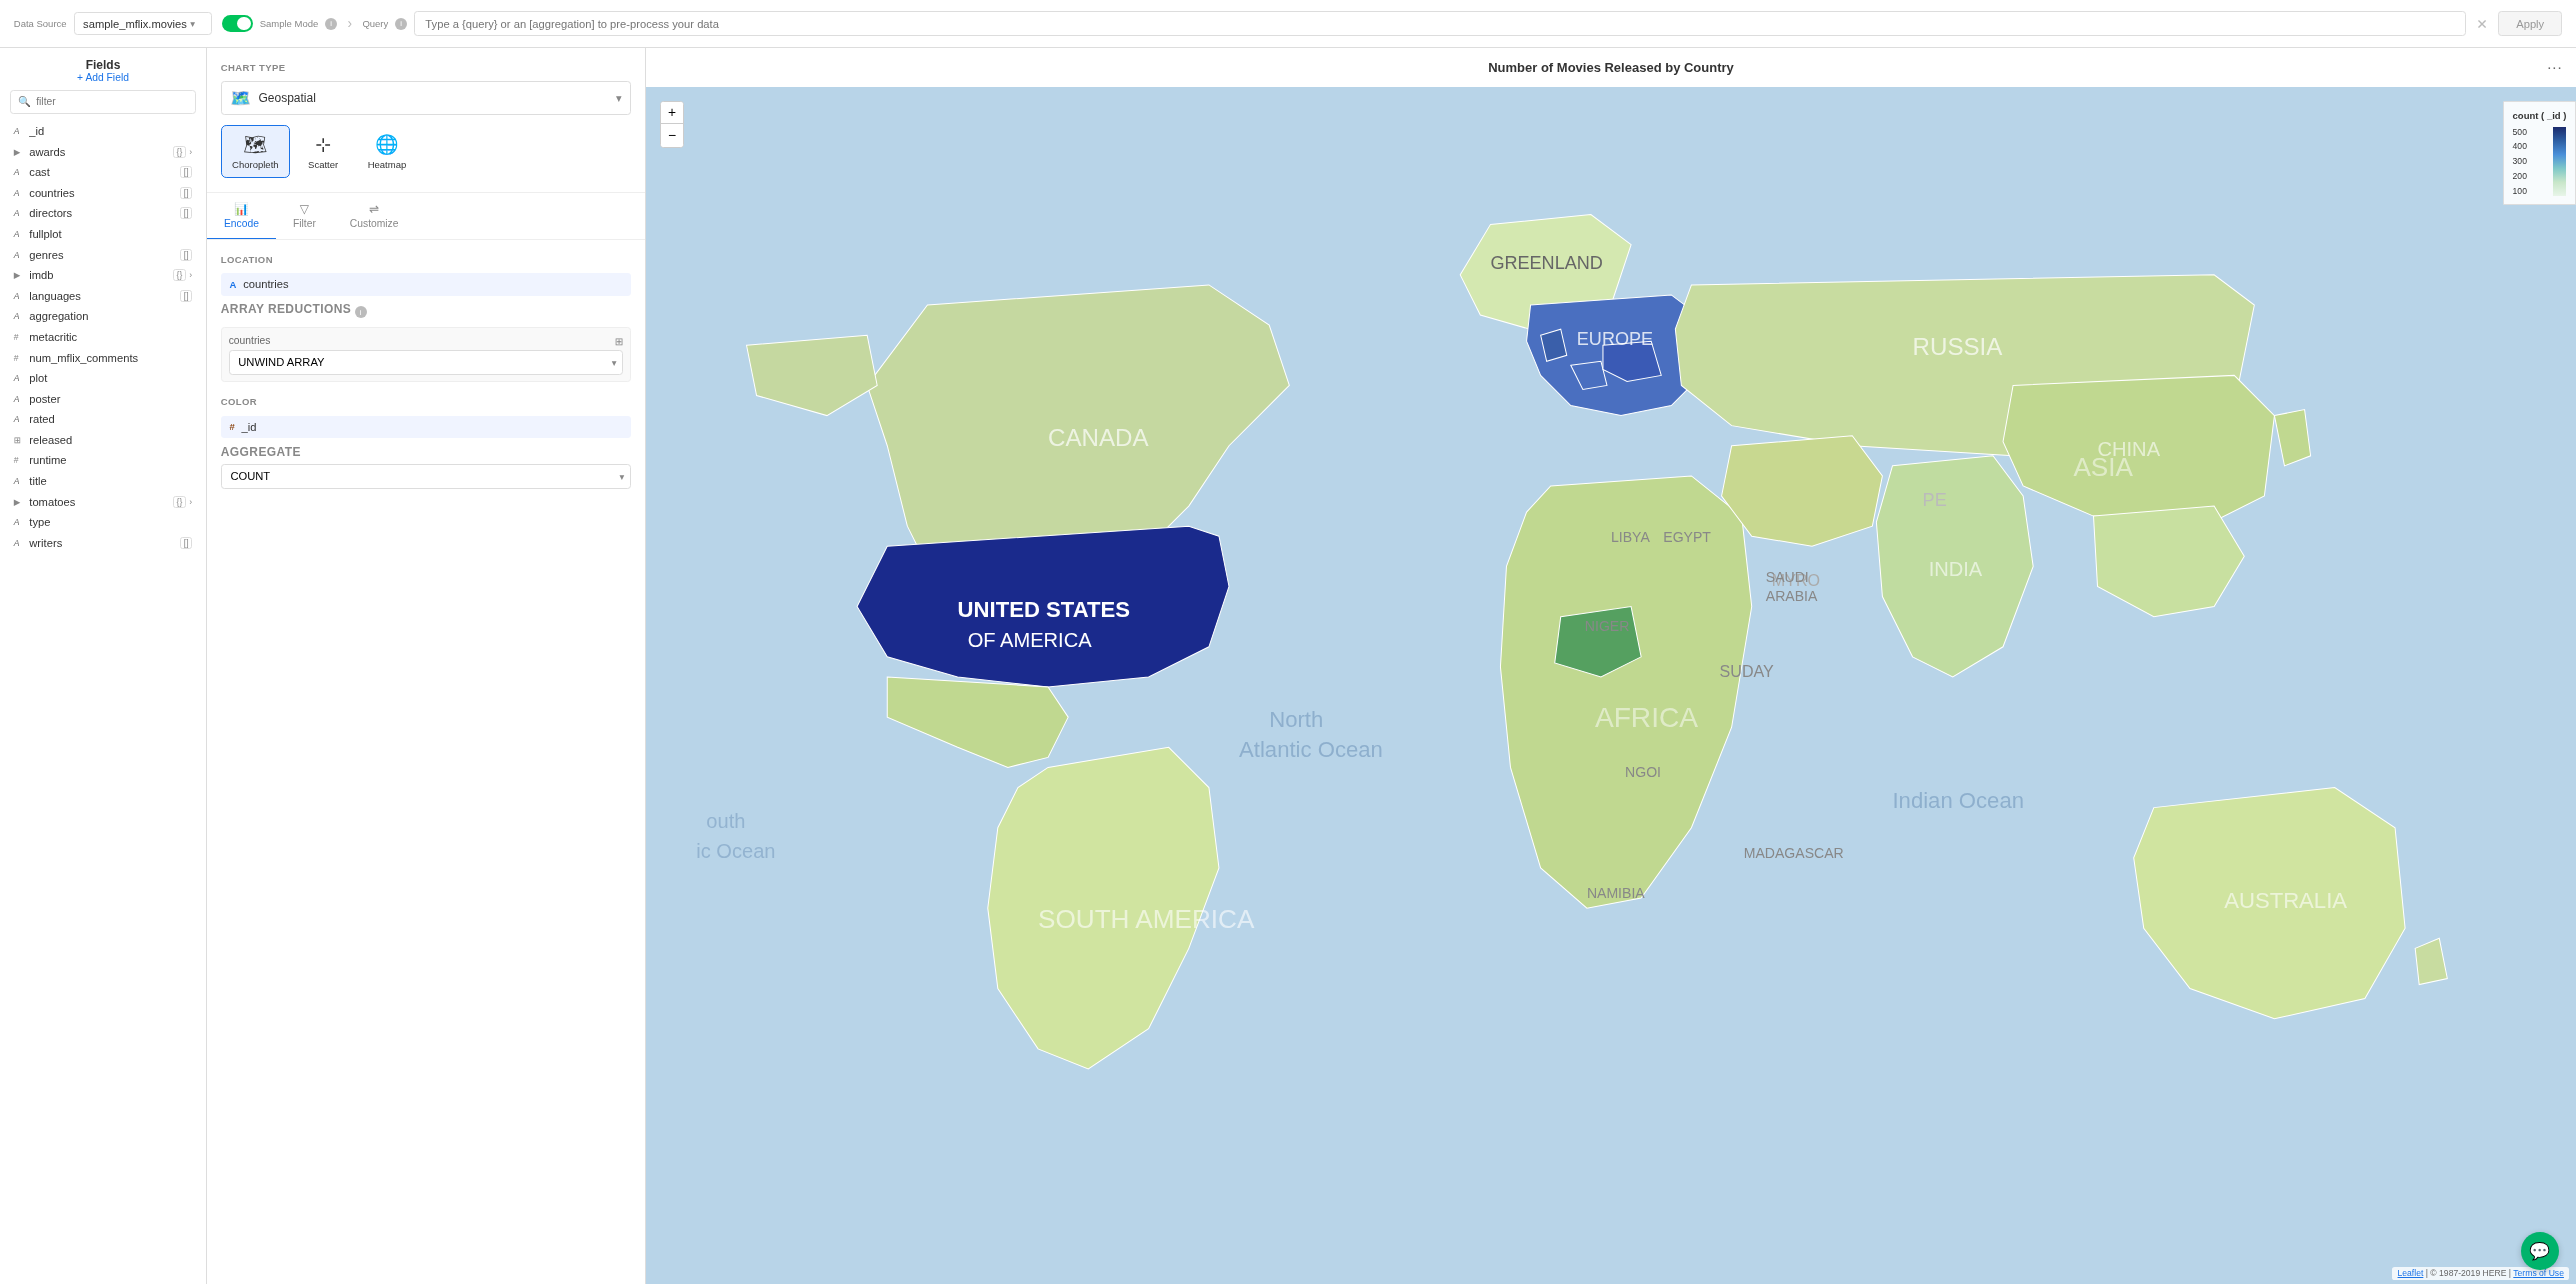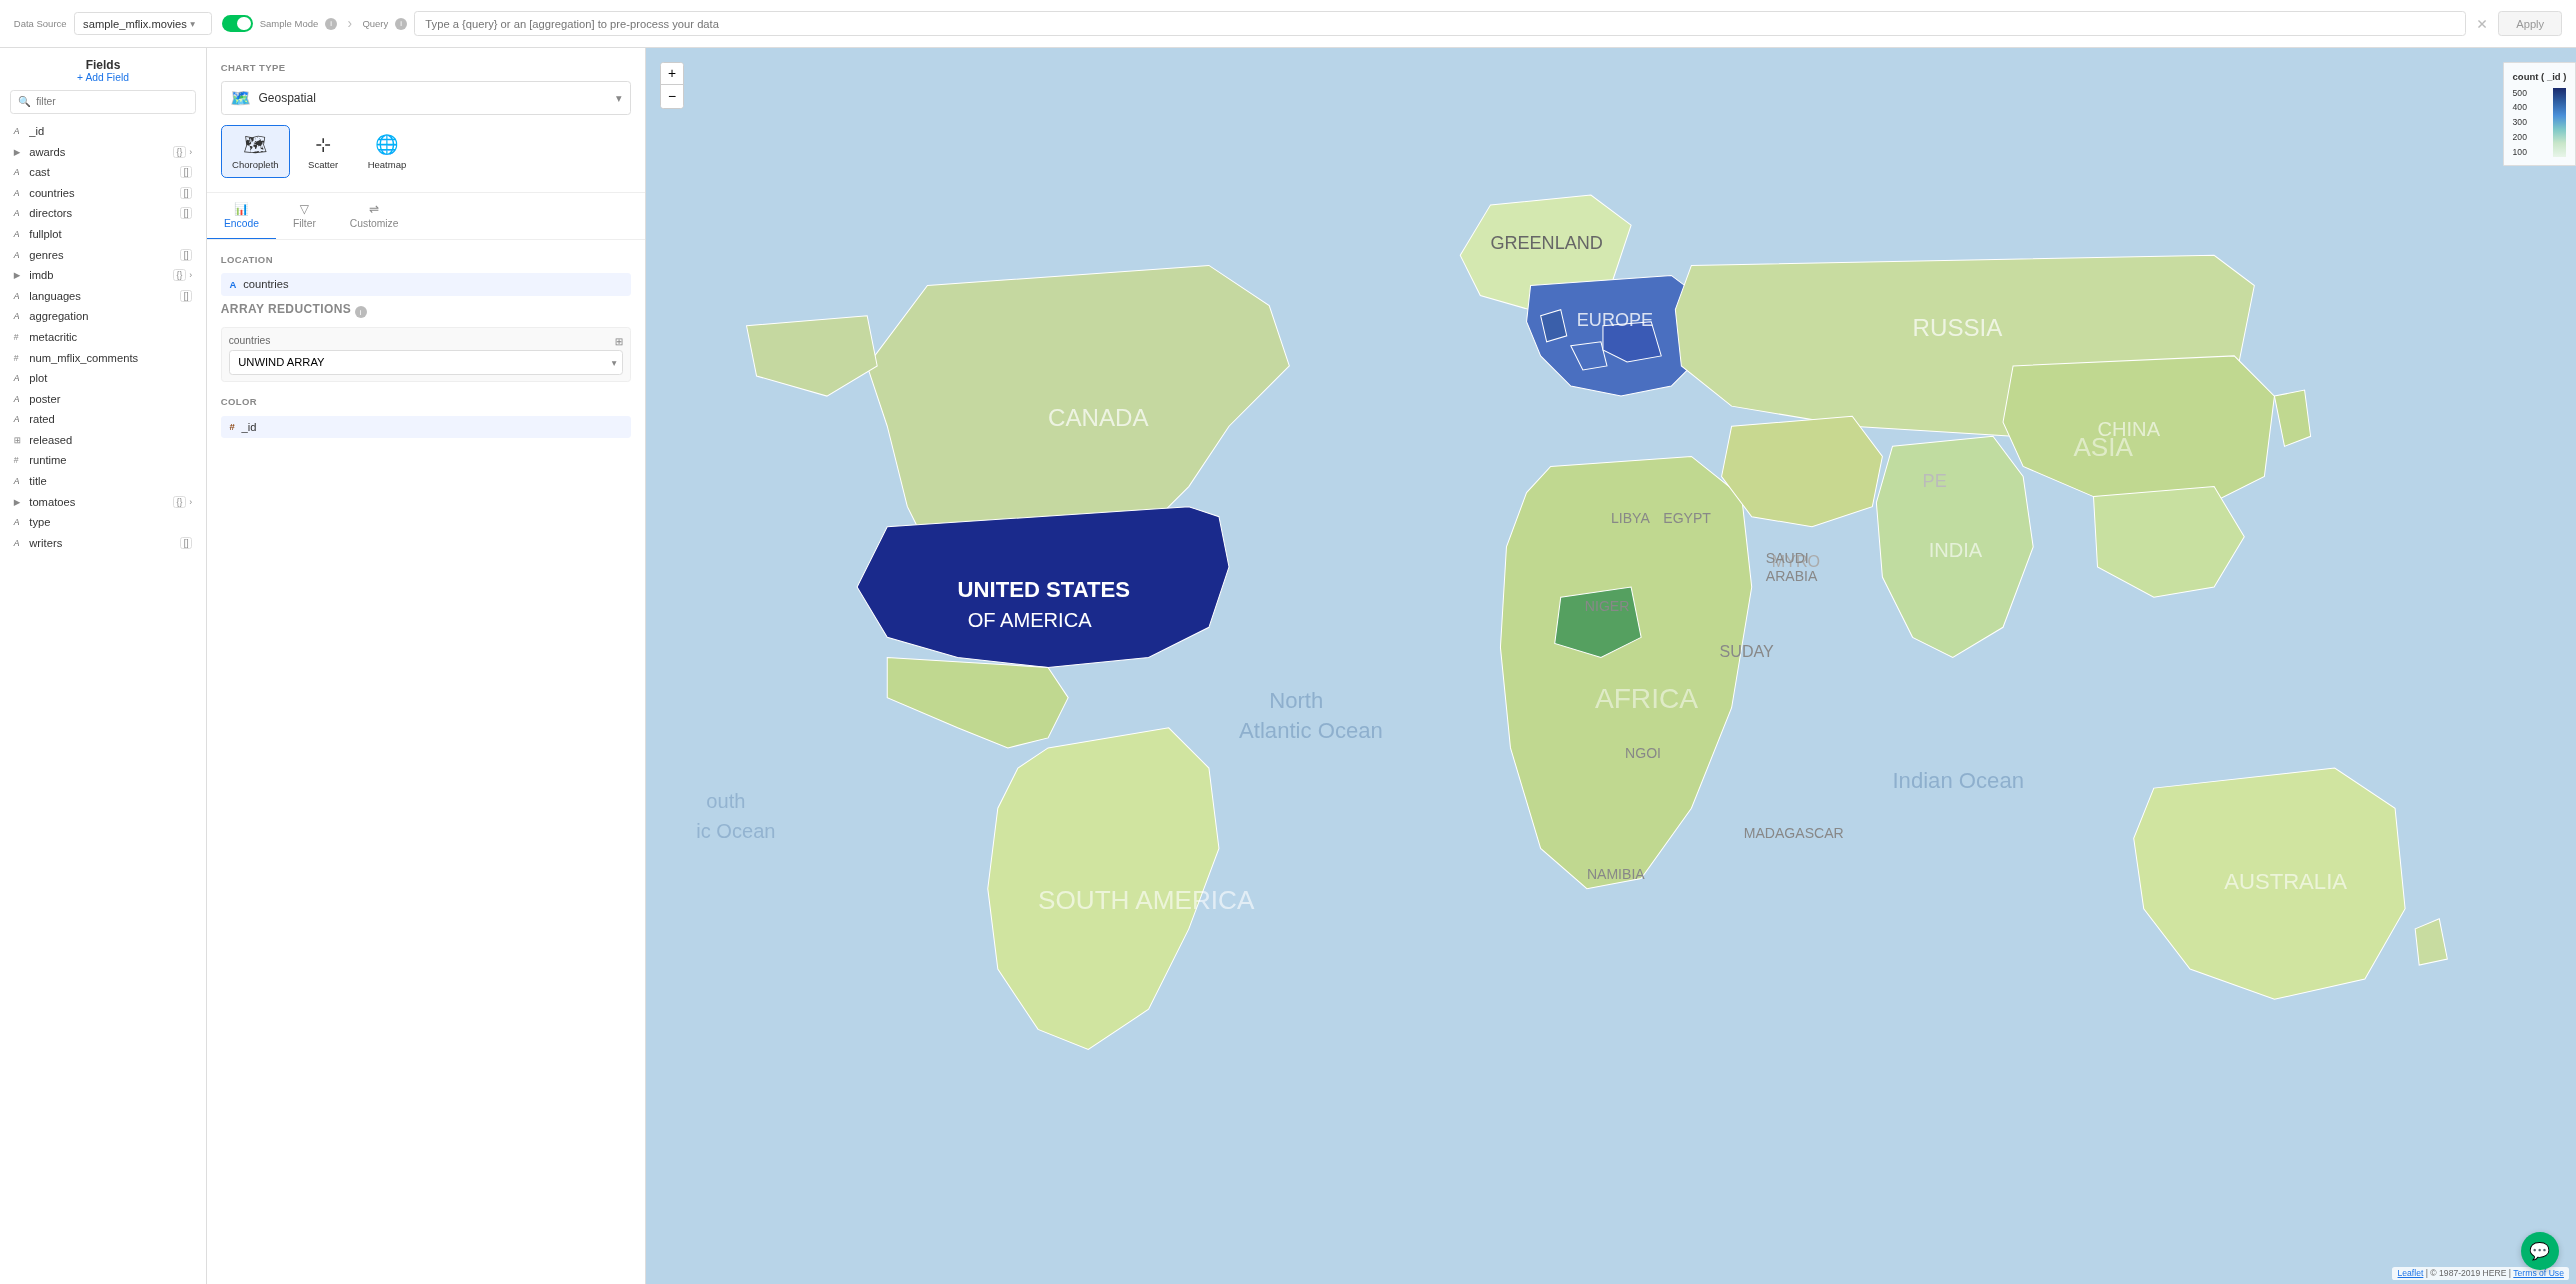--- a/index.html
+++ b/index.html
@@ -523,25 +523,35 @@
           </div>
         </div>
       </div>
 
       <div>
         <div class="chart-panel-label">Color</div>
         <div class="encode-field-row">
           <span class="encode-field-icon" style="color:#8B4513">#</span>
           <span class="encode-field-name">_id</span>
         </div>
+        <div style="margin-top:6.9px">
+          <span class="encode-sub-label">AGGREGATE</span>
+          <div class="select-wrapper" style="margin-top:5.2px">
+            <select class="dropdown-select" id="aggregate-select"><option>COUNT</option><option>SUM</option><option>AVG</option><option>MIN</option><option>MAX</option></select>
+          </div>
+        </div>
       </div>
     </div>
   </div>
 
   <div class="map-area">
+    <div class="map-title-bar">
+      <span class="map-title">Number of Movies Released by Country</span>
+      <button class="map-more-btn">···</button>
+    </div>
     <div class="map-container">
       
       <div class="zoom-controls">
         <button class="zoom-btn">+</button>
         <button class="zoom-btn">−</button>
       </div>
 
       
       <div class="map-legend">
         <div class="legend-title">count ( _id )</div>

